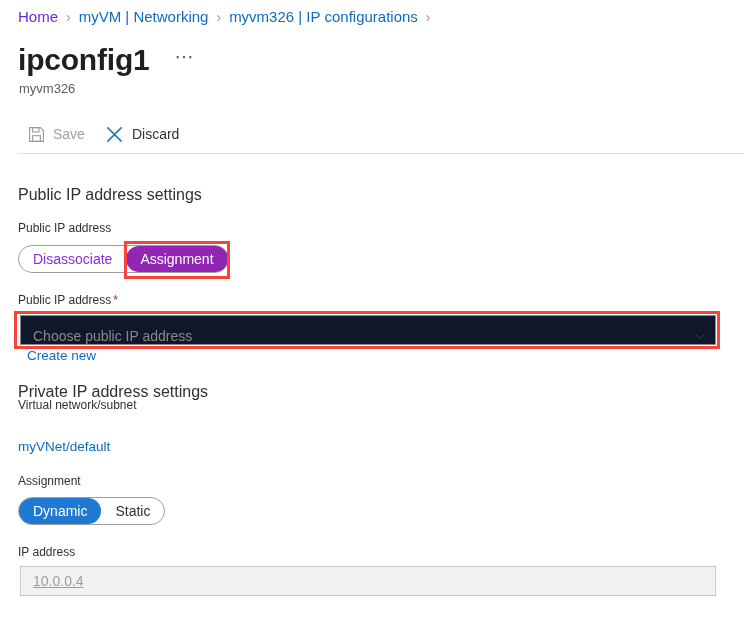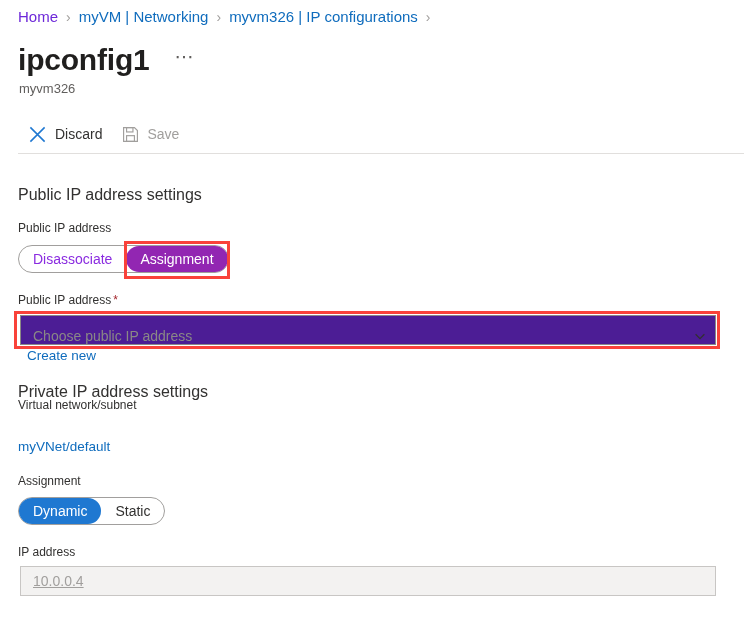--- a/index.html
+++ b/index.html
@@ -153,21 +153,21 @@
   .pill-purple-off { color: #8a2be0; background: transparent; }
   .pill-purple-on  { color: #ffffff; background: #9226b2; }
   .pill-blue-off   { color: #323130; background: transparent; }
   .pill-blue-on    { color: #ffffff; background: #1f78d1; }
 
   
   .dropdown {
     position: absolute;
     box-sizing: border-box;
     border: 1px solid #8a8886;
-    background: #4c1d95;
+    background: #0f172a;
     height: 30px;
     display: flex;
     align-items: center;
     padding: 12px 8px 0 12px;
     cursor: pointer;
   }
   .dropdown-placeholder {
     flex: 1;
     font-size: 14px;
     color: #8a8886;
@@ -225,41 +225,41 @@
   <span class="crumb-sep">›</span>
 </div>
 
 <div class="title-row">
   <span class="page-title">ipconfig1</span>
   <span class="ellipsis-btn">⋯</span>
 </div>
 <div class="subtitle">myvm326</div>
 
 <div class="commandbar">
-
-  <div class="cmd cmd-discard">
-    <span>
-      <svg class="icon-svg" width="19" height="19" viewBox="0 0 16 16" aria-hidden="true">
-        <path d="M2 2 L14 14 M14 2 L2 14" stroke="#1f78d1" stroke-width="1.3" fill="none"></path>
-      </svg>
-    </span>
-    <span class="cmd-label">Discard</span>
-  </div>
 
   <div class="cmd cmd-save cmd-disabled">
     <span>
       <svg class="icon-svg" width="17" height="17" viewBox="0 0 16 16" aria-hidden="true">
         <path d="M1.5 1.5h10.2L14.5 4.3v10.2h-13z" fill="none" stroke="#a19f9d" stroke-width="1.1"></path>
         <rect x="4.3" y="1.5" width="6" height="4.1" fill="none" stroke="#a19f9d" stroke-width="1.1"></rect>
         <rect x="4.3" y="9.1" width="7.4" height="5.4" fill="none" stroke="#a19f9d" stroke-width="1.1"></rect>
       </svg>
     </span>
     <span class="cmd-label">Save</span>
   </div>
 
+  <div class="cmd cmd-discard">
+    <span>
+      <svg class="icon-svg" width="19" height="19" viewBox="0 0 16 16" aria-hidden="true">
+        <path d="M2 2 L14 14 M14 2 L2 14" stroke="#1f78d1" stroke-width="1.3" fill="none"></path>
+      </svg>
+    </span>
+    <span class="cmd-label">Discard</span>
+  </div>
+
 </div>
 <div class="toolbar-divider"></div>
 
 <div class="section-head" style="top:184px;">Public IP address settings</div>
 
 <div class="field-label" style="top:219px;">Public IP address</div>
 
 <div class="pill-group" style="left:18px; top:245px;">
   <div class="pill pill-purple-off">Disassociate</div>
   <div class="pill pill-purple-on">Assignment</div>

